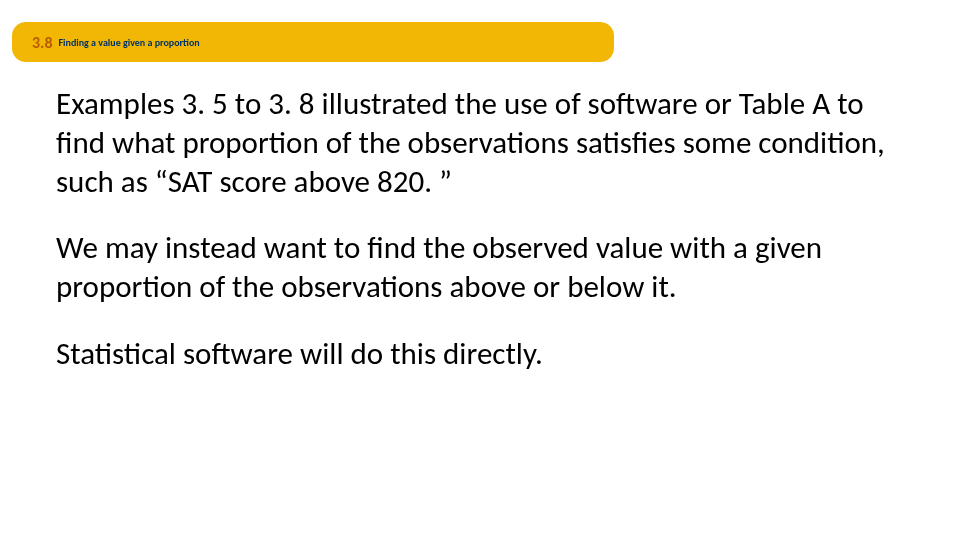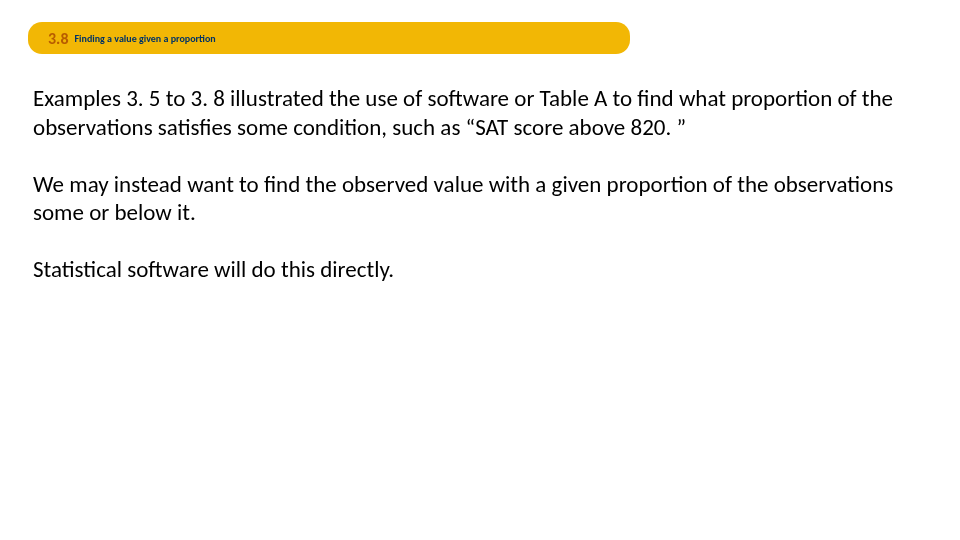--- a/index.html
+++ b/index.html
@@ -10,58 +10,58 @@
     font-family: Calibri, "Segoe UI", Arial, sans-serif;
     overflow: hidden;
   }
   .header-bar {
     position: relative;
     margin-top: 22px;
     height: 30px;
   }
   .header-pill {
     position: absolute;
-    left: 28px;
+    left: 12px;
     top: 0;
     width: 602px;
-    height: 32px;
+    height: 40px;
     background: #F2B705;
     border-radius: 14px;
     display: flex;
     align-items: center;
     padding-left: 20px;
   }
   .header-pill .num {
     color: #b85c00;
     font-weight: bold;
     font-size: 16px;
     margin-right: 6px;
   }
   .header-pill .title {
     color: #003366;
     font-weight: bold;
     font-size: 10px;
   }
   .content {
-    padding: 32px 56px 0 33px;
-    font-size: 23px;
+    padding: 32px 56px 0 56px;
+    font-size: 31px;
     color: #000000;
     line-height: 1.25;
   }
   .para {
     margin-bottom: 28px;
   }
 </style>
 </head>
 <body>
 
 <div class="header-bar">
   <div class="header-pill">
     <span class="num">3.8</span>
     <span class="title">Finding a value given a proportion</span>
   </div>
 </div>
 
 <div class="content">
   <p class="para">Examples 3. 5 to 3. 8 illustrated the use of software or Table A to find what proportion of the observations satisfies some condition, such as “SAT score above 820. ”</p>
-  <p class="para"> We may instead want to find the observed value with a given proportion of the observations some or below it.</p>
+  <p class="para"> We may instead want to find the observed value with a given proportion of the observations above or below it.</p>
   <p class="para">Statistical software will do this directly.</p>
 </div>
 
 </body></html>

